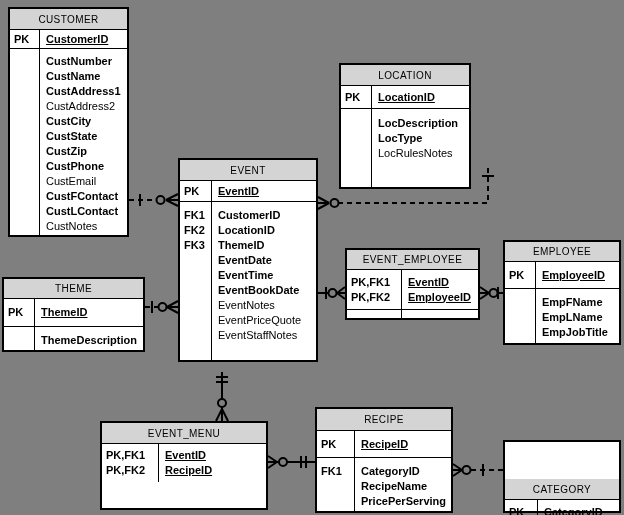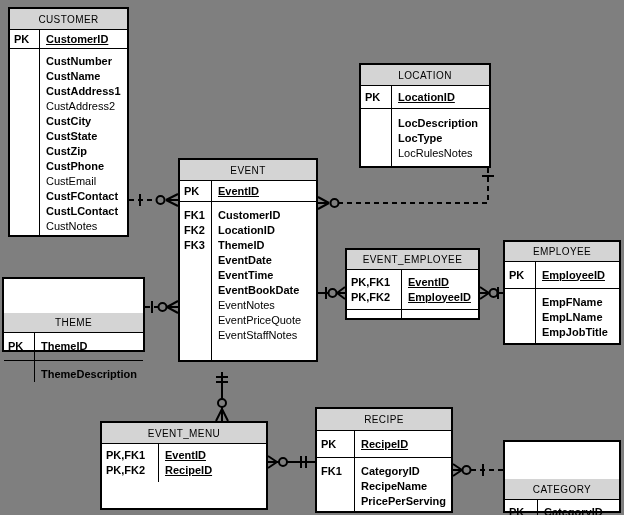--- a/index.html
+++ b/index.html
@@ -24,26 +24,26 @@
 
   
   #e-customer{left:8px;top:7px;width:121px;height:230px;}
   #e-customer .e-hd{height:20px;} #e-customer .e-row.pk{height:18px;} #e-customer .e-k{width:30px;}
   #e-customer .e-row.body .e-k,#e-customer .e-row.body .e-f{padding-top:5px;}
 
   #e-event{left:178px;top:158px;width:140px;height:204px;}
   #e-event .e-hd{height:20px;} #e-event .e-row.pk{height:20px;} #e-event .e-k{width:32px;}
   #e-event .e-row.body .e-k,#e-event .e-row.body .e-f{padding-top:6px;}
 
-  #e-location{left:359px;top:63px;width:132px;height:105px;}
+  #e-location{left:339px;top:63px;width:132px;height:126px;}
   #e-location .e-hd{height:20px;} #e-location .e-row.pk{height:22px;} #e-location .e-k{width:31px;}
   #e-location .e-row.body .e-k,#e-location .e-row.body .e-f{padding-top:7px;}
 
   #e-theme{left:2px;top:277px;width:143px;height:75px;}
-  #e-theme .e-hd{height:19px;margin-top:34px;} #e-theme .e-row.pk{height:27px;} #e-theme .e-k{width:31px;}
+  #e-theme .e-hd{height:19px;} #e-theme .e-row.pk{height:27px;} #e-theme .e-k{width:31px;}
   #e-theme .e-row.body .e-k,#e-theme .e-row.body .e-f{padding-top:6px;}
 
   #e-event_employee{left:345px;top:248px;width:135px;height:72px;}
   #e-event_employee .e-hd{height:19px;} #e-event_employee .e-row.pk{height:39px;} #e-event_employee .e-k{width:55px;}
 
   #e-employee{left:503px;top:240px;width:118px;height:105px;}
   #e-employee .e-hd{height:19px;} #e-employee .e-row.pk{height:26px;} #e-employee .e-k{width:31px;}
   #e-employee .e-row.body .e-k,#e-employee .e-row.body .e-f{padding-top:6px;}
 
   #e-event_menu{left:100px;top:421px;width:168px;height:89px;}

